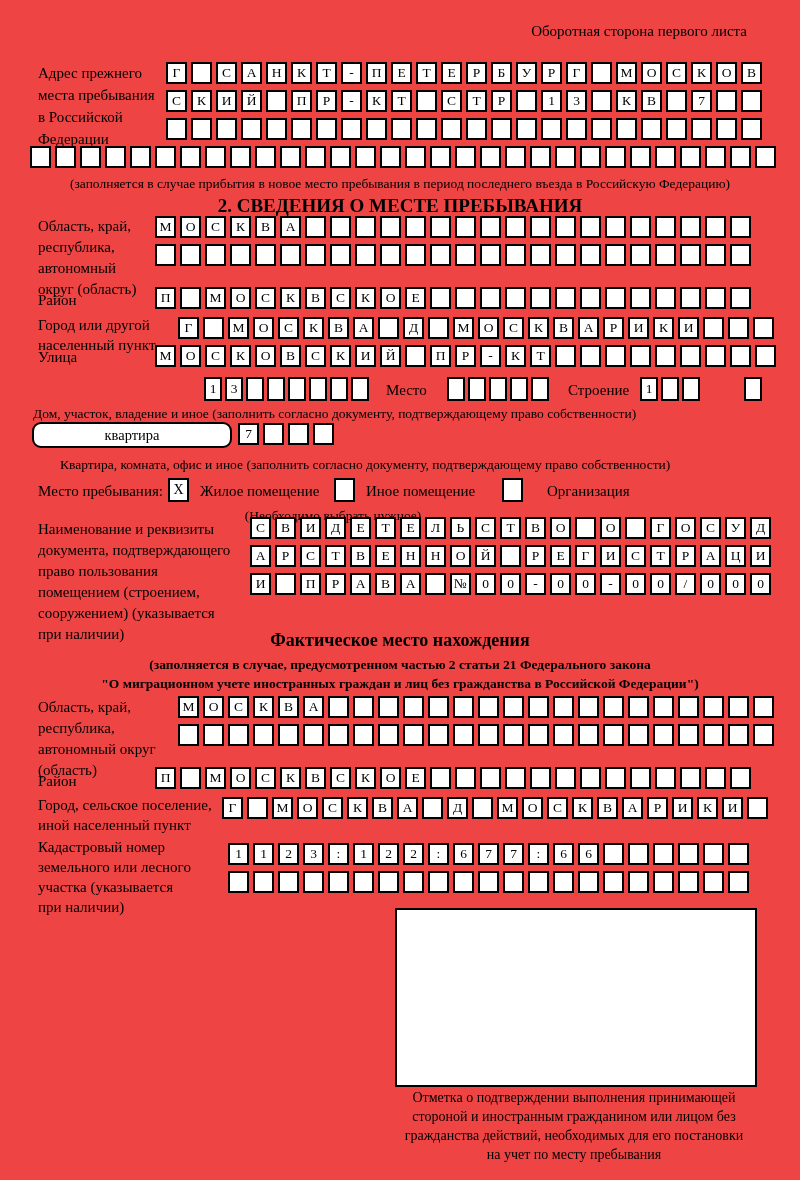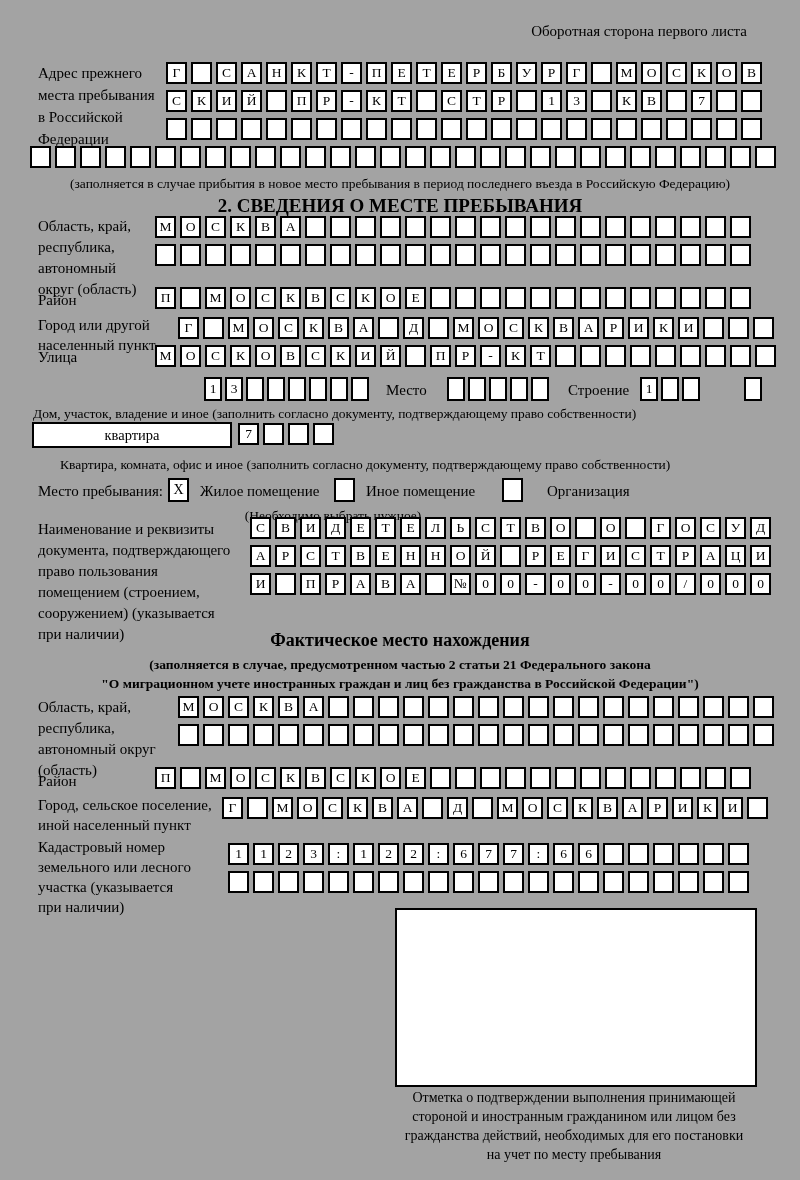--- a/index.html
+++ b/index.html
@@ -1,16 +1,16 @@
 <!DOCTYPE html>
 <html><head>
 <meta charset="utf-8">
 <style>
   html,body{margin:0;padding:0;background:#ffffff;}
-  #form{position:relative;width:800px;height:1180px;background:#a3a3a3;color:#000;
+  #form{position:relative;width:800px;height:1180px;background:#ef4444;color:#000;
         font-family:"Liberation Serif","DejaVu Serif",serif;overflow:hidden;}
   .label{position:absolute;font-size:15px;line-height:21px;}
   .label2{position:absolute;font-size:15px;line-height:20px;}
   .caption{position:absolute;font-size:13.5px;line-height:19px;}
   .center{left:0;width:800px;text-align:center;}
   .bold{font-weight:bold;}
   .cellrow{position:absolute;display:flex;gap:4px;}
   .cellrow.small{gap:3px;}
   .cell{box-sizing:border-box;width:21px;height:22px;border:2px solid #000;
         display:flex;align-items:center;justify-content:center;
@@ -305,21 +305,21 @@
   <div class="cellrow small" style="left:640px;top:377px;">
       <span class="cell">1</span>
       <span class="cell"></span>
       <span class="cell"></span>
     </div>
   <div class="cellrow small" style="left:744px;top:377px;">
       <span class="cell"></span>
     </div>
   <div class="caption" style="left:33px;top:404px;">Дом, участок, владение и иное (заполнить согласно документу, подтверждающему право собственности)</div>
 
-  <div class="wordbox" style="left:32px;top:422px;width:200px;">квартира</div>
+  <div class="wordbox" style="left:32px;top:422px;width:200px;border-radius:9px;">квартира</div>
   <div class="cellrow" style="left:238px;top:423px;">
       <span class="cell">7</span>
       <span class="cell"></span>
       <span class="cell"></span>
       <span class="cell"></span>
     </div>
   <div class="caption" style="left:38px;top:455px;margin-left:22px;">Квартира, комната, офис и иное (заполнить согласно документу, подтверждающему право собственности)</div>
 
   <div class="label" style="left:38px;top:481px;">Место пребывания:</div>
   <div class="checkbox" style="left:168px;top:478px;">X</div>

